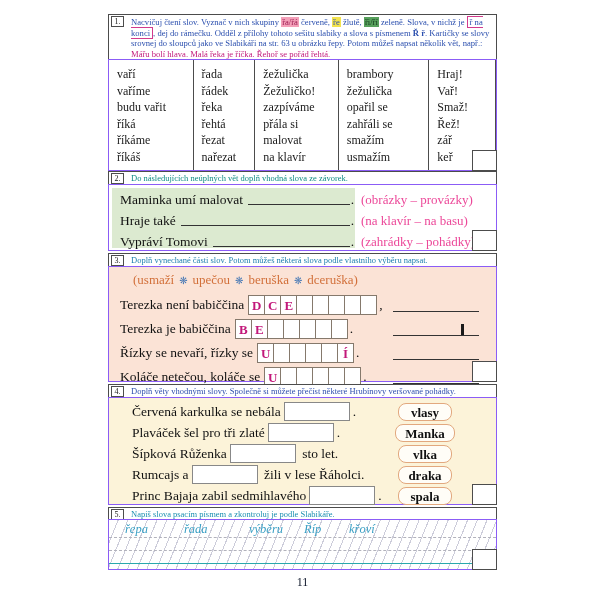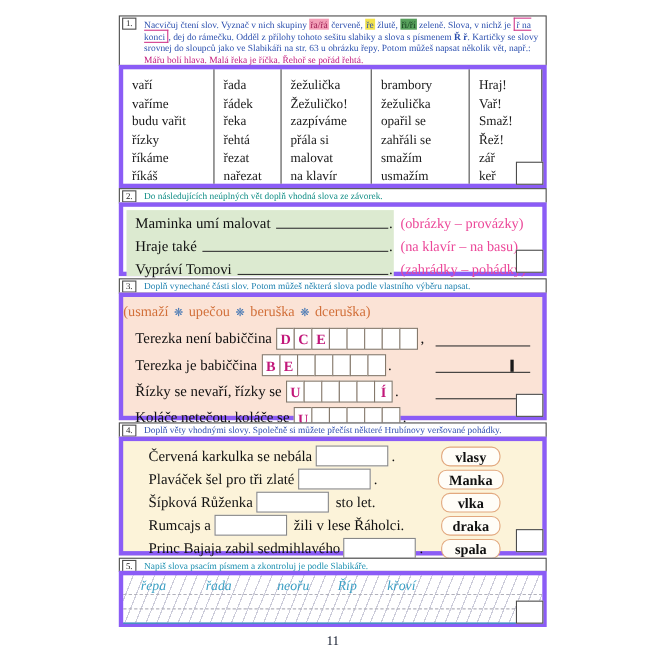--- a/index.html
+++ b/index.html
@@ -3,21 +3,21 @@
 <meta charset="utf-8">
 <style>
   * { box-sizing: border-box; margin: 0; padding: 0; }
   html,body { width:600px; height:600px; background:#ffffff; font-family:"Liberation Serif","DejaVu Serif",serif; }
 
   
   .sec-head { position:absolute; left:108px; width:389px; border:1px solid #4c4c4c; background:#fff;
               font-size:8.5px; line-height:11px; padding:1px 4px 1px 22px; }
   .sec-num  { position:absolute; left:2px; top:1px; width:13px; height:11px; border:1px solid #4c4c4c;
               font-size:8px; line-height:10px; text-align:center; color:#222; background:#fff; }
-  .sec-body { position:absolute; left:108px; width:389px; border:4px solid #8b5cf6; background:#fff; }
+  .sec-body { position:absolute; left:108px; width:389px; border:1px solid #8b5cf6; background:#fff; }
   .assess   { position:absolute; right:-1px; bottom:-1px; width:25px; height:21px; background:#fff; border:1px solid #4c4c4c; }
 
   
   #s1-instr { top:14px; height:46px; color:#2b4fae; font-size:8.6px; line-height:10.6px; padding:2px 6px 1px 22px; }
   #s1-instr .hl-red    { background:#f4a0b8; color:#9c1c52; padding:0 1px; }
   #s1-instr .hl-yellow { background:#f3e34d; padding:0 1px; }
   #s1-instr .hl-green  { background:#57a05c; color:#12381c; padding:0 1px; }
   #s1-instr .boxed     { border:1px solid #d23a8c; padding:0 2px; }
   #s1-instr .bold      { font-weight:bold; }
   #s1-instr .magenta   { color:#c2187a; }
@@ -31,21 +31,21 @@
   #s2-body { top:184px; height:67px; padding:7px 0 0 0; }
   #s2-green { position:absolute; left:3px; top:3px; width:243px; height:60px; background:#dcead0; }
   .s2-row { position:relative; height:21px; display:flex; align-items:baseline; padding-left:11px; font-size:13.5px; color:#111; }
   .s2-left { display:flex; width:234px; align-items:baseline; }
   .fill-line { flex:1; border-bottom:1px solid #333; height:12px; align-self:flex-end; margin:0 1px 3px 5px; }
   .s2-opt { color:#ec4899; font-size:13px; margin-left:7px; white-space:pre; }
 
   
   #s3-head { top:253px; height:14px; color:#1b7fae; }
   #s3-body { top:266px; height:116px; background:#fbe3d6; padding-top:5px; }
-  .s3-bank { padding-left:0; font-size:13px; height:21px; }
+  .s3-bank { padding-left:24px; font-size:13px; height:21px; }
   .s3-bank .w { color:#d2703a; }
   .s3-bank .sep { color:#4a7ab5; font-size:10px; margin:0 5px; }
   .s3-row { position:relative; height:24px; display:flex; align-items:center; padding-left:11px; font-size:13.5px; color:#111; }
   .s3-label { white-space:pre; margin-right:4px; }
   .lbox { width:17px; height:20px; border:1px solid #85796c; background:#fff; margin-right:-1px;
           text-align:center; line-height:19px; font-size:13px; font-weight:bold; color:#c2187a; flex:none; }
   .s3-punct { margin-left:3px; }
   .s3-blank { position:absolute; left:284px; width:86px; border-bottom:1px solid #333; bottom:5px; height:0; }
   .cursor-mark { position:absolute; left:352px; bottom:6px; width:2.5px; height:11px; background:#1a1a1a; }
 
@@ -77,21 +77,21 @@
 <div class="sec-head" id="s1-instr">
   <span class="sec-num">1.</span>
   <span>Nacvičuj čtení slov. Vyznač v nich skupiny </span><span class="hl-red">řa/řá</span><span> červeně, </span><span class="hl-yellow">ře</span><span> žlutě, </span><span class="hl-green">ři/ří</span><span> zeleně. Slova, v nichž je </span><span class="boxed">ř na konci</span><span>, dej do rámečku. Odděl z přílohy tohoto sešitu slabiky a slova s písmenem </span><span class="bold">Ř ř</span><span>. Kartičky se slovy srovnej do sloupců jako ve Slabikáři na str. 63 u obrázku řepy. Potom můžeš napsat několik vět, např.: </span><span class="magenta">Mářu bolí hlava. Malá řeka je říčka. Řehoř se pořád řehtá.</span>
 </div>
 
 <div class="sec-body" id="s1-table">
   <div class="wcol c0">
     <div>vaří</div>
     <div>vaříme</div>
     <div>budu vařit</div>
-    <div>řízky</div>
+    <div>říká</div>
     <div>říkáme</div>
     <div>říkáš</div>
   </div>
   <div class="wcol c1">
     <div>řada</div>
     <div>řádek</div>
     <div>řeka</div>
     <div>řehtá</div>
     <div>řezat</div>
     <div>nařezat</div>
@@ -266,20 +266,20 @@
 <div class="sec-head" id="s5-head">
   <span class="sec-num">5.</span>
   <span>Napiš slova psacím písmem a zkontroluj je podle Slabikáře.</span>
 </div>
 <div class="sec-body" id="s5-body">
   <div class="hw-dash" style="top:17px"></div>
   <div class="hw-dash" style="top:30px"></div>
   <div class="hw-teal" style="top:43px"></div>
   <span class="hw-word" style="left:16px">řepa</span>
   <span class="hw-word" style="left:75px">řada</span>
-  <span class="hw-word" style="left:140px">neořu</span>
+  <span class="hw-word" style="left:140px">výběru</span>
   <span class="hw-word" style="left:195px">Říp</span>
   <span class="hw-word" style="left:240px">křoví</span>
   <div class="assess"></div>
 </div>
 
 <div id="page-num">11</div>
 <div id="src-note">Slabikář, str. 88–89</div>
 
 </body></html>

